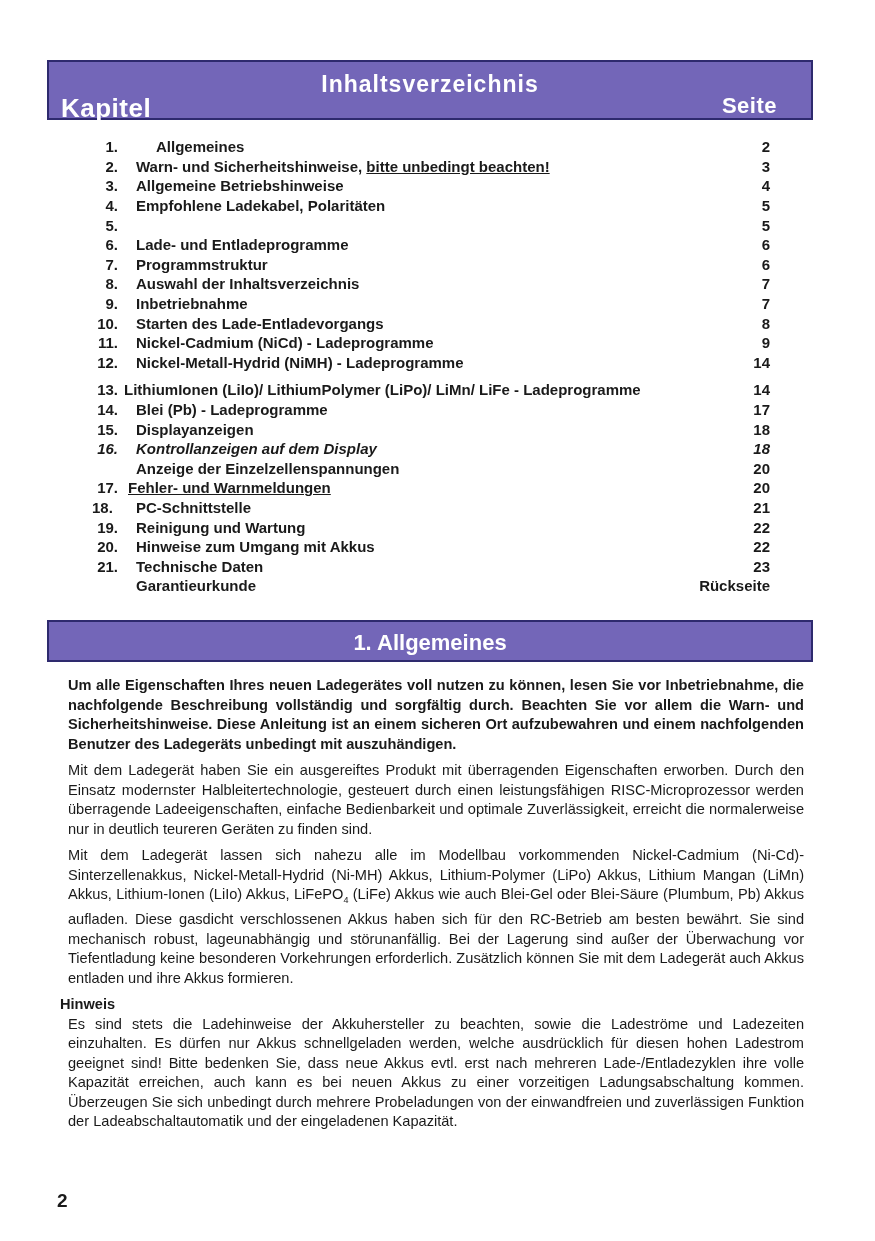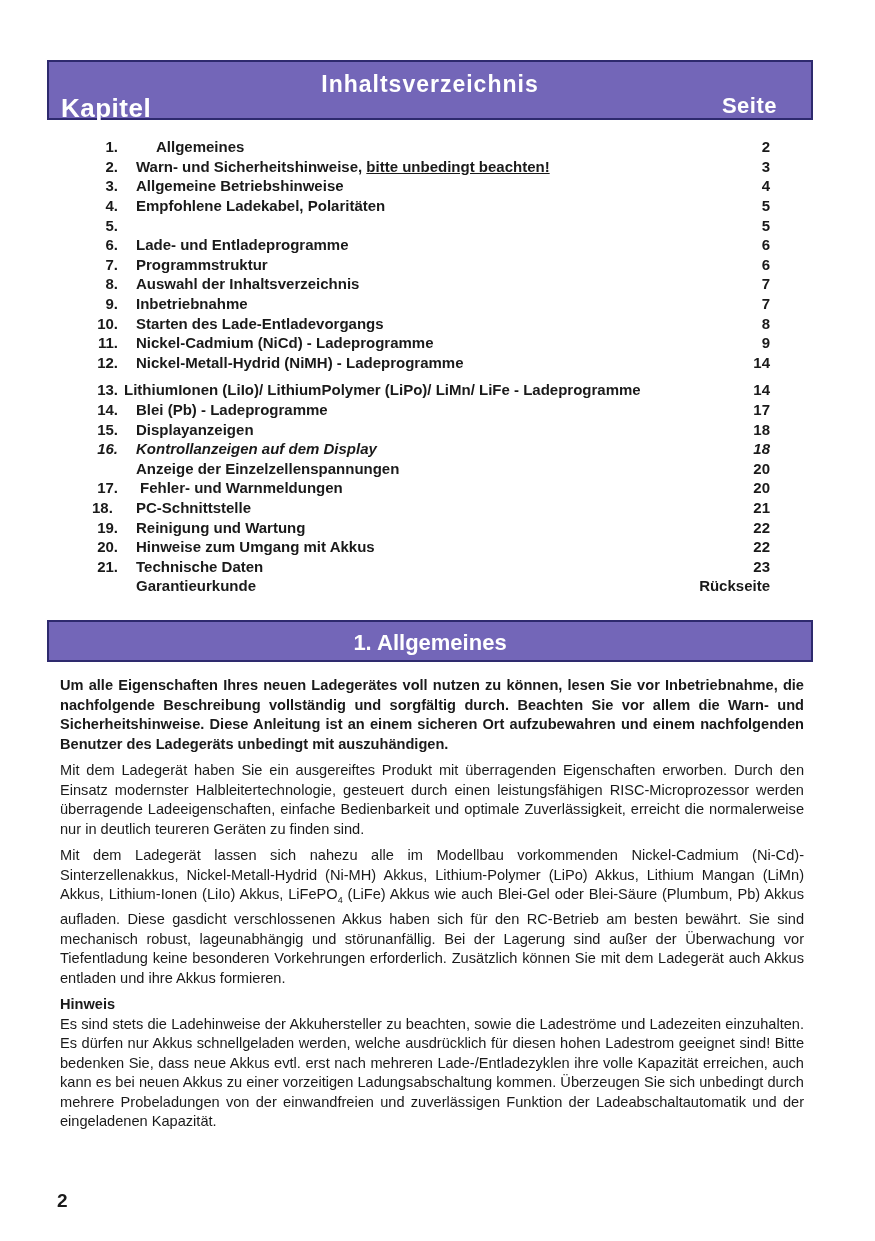--- a/index.html
+++ b/index.html
@@ -18,21 +18,21 @@
   #sec-banner .title { position: absolute; left: 0; right: 0; top: 8px; text-align: center;
                        font-weight: bold; font-size: 22px; }
 
   .toc { position: absolute; left: 92px; top: 137px; width: 678px; }
   .toc-row { height: 19.6px; display: flex; align-items: center; font-size: 15px; font-weight: bold; }
   .toc-num { width: 44px; text-align: right; padding-right: 0; box-sizing: border-box; }
   .toc-page { margin-left: auto; text-align: right; }
   .underline { text-decoration: underline; }
 
   .body-text { position: absolute; left: 60px; width: 744px; font-size: 14.6px; line-height: 19.5px; }
-  .para { margin: 0 0 7px 0; text-align: justify; }
+  .para { margin: 0 0 7px 8px; text-align: justify; }
   .para.bold { font-weight: bold; }
   .heading { font-weight: bold; margin: 0; }
 
   .page-number { position: absolute; left: 57px; top: 1190px; font-size: 19px; font-weight: bold; }
 </style>
 </head>
 <body>
 
 <div class="banner" id="toc-banner">
   <div class="title">Inhaltsverzeichnis</div>
@@ -120,21 +120,21 @@
       <span style="position: absolute; left: 44px;"><span>Kontrollanzeigen auf dem Display</span></span>
       <span class="toc-page">18</span>
     </div>
     <div class="toc-row" style="position: relative;">
       <span class="toc-num" style="width: 26px; text-align: right;"></span>
       <span style="position: absolute; left: 44px;"><span>Anzeige der Einzelzellenspannungen</span></span>
       <span class="toc-page">20</span>
     </div>
     <div class="toc-row" style="position: relative;">
       <span class="toc-num" style="width: 26px; text-align: right;">17.</span>
-      <span style="position: absolute; left: 48px;"><span>Fehler- und Warnmeldungen</span></span>
+      <span style="position: absolute; left: 36px; text-decoration: underline;"><span>Fehler- und Warnmeldungen</span></span>
       <span class="toc-page">20</span>
     </div>
     <div class="toc-row" style="position: relative;">
       <span class="toc-num" style="width: 26px; text-align: left;">18.</span>
       <span style="position: absolute; left: 44px;"><span>PC-Schnittstelle</span></span>
       <span class="toc-page">21</span>
     </div>
     <div class="toc-row" style="position: relative;">
       <span class="toc-num" style="width: 26px; text-align: right;">19.</span>
       <span style="position: absolute; left: 44px;"><span>Reinigung und Wartung</span></span>

